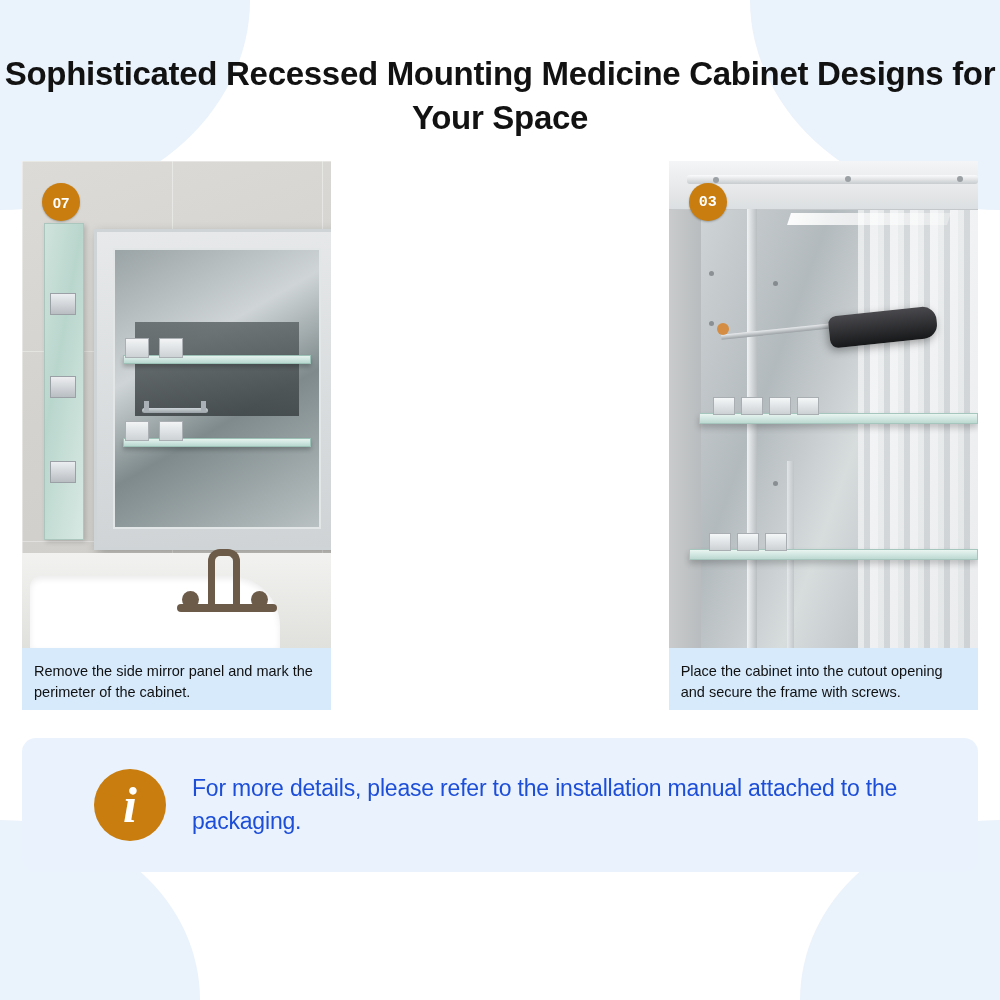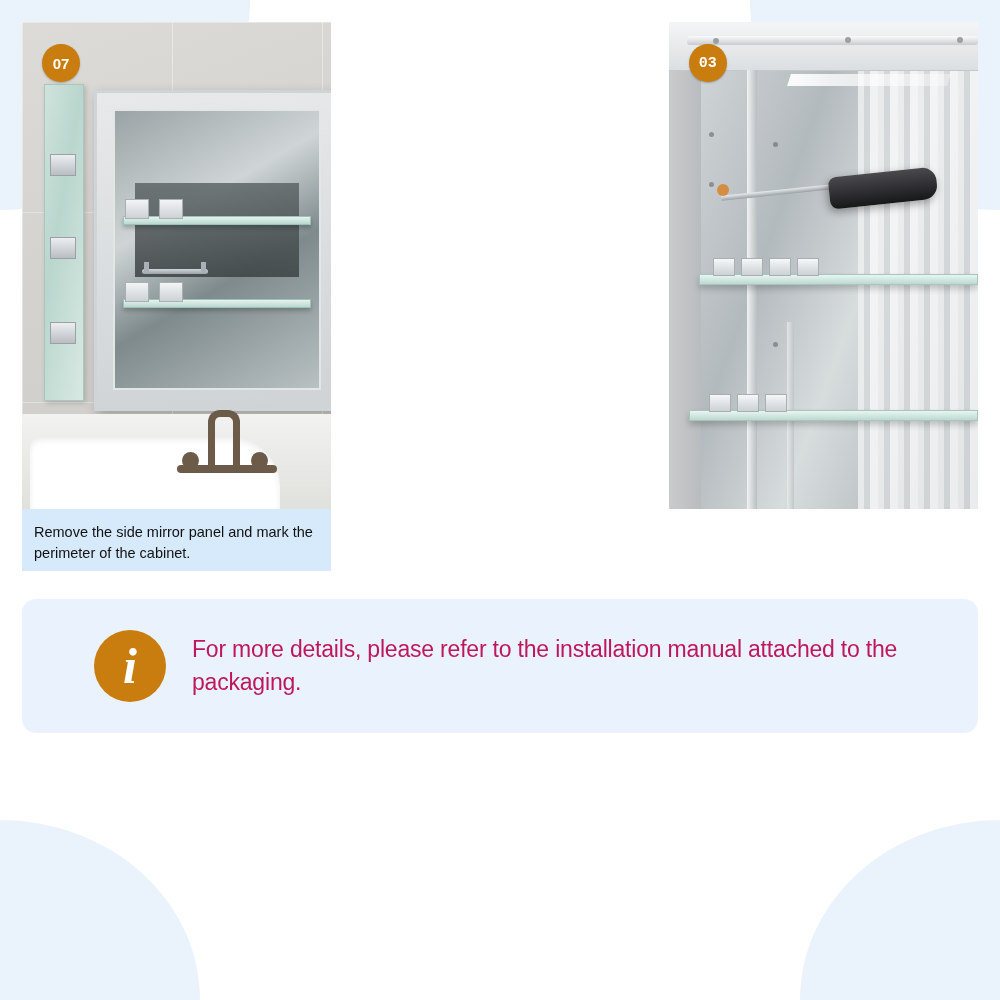--- a/index.html
+++ b/index.html
@@ -417,34 +417,35 @@
     justify-content: center;
     font-family: "Liberation Serif", serif;
     font-style: italic;
     font-weight: bold;
     font-size: 50px;
     margin-left: 38px;
   }
   .note-text {
     font-size: 23px;
     line-height: 1.42;
-    color: #be185d;
+    color: #1d4ed8;
     letter-spacing: -0.2px;
   }
 </style>
 </head>
 <body>
 
 <div class="page">
 
   <div class="corner-tl"></div>
   <div class="corner-tr"></div>
   <div class="corner-bl"></div>
   <div class="corner-br"></div>
 
+  <div class="headline">Sophisticated Recessed Mounting Medicine Cabinet Designs for Your Space</div>
 
   <div class="cards">
 
     <div class="card">
       <div class="photo p1">
         <div class="tilegrid"></div>
 
         <div class="sidepanel"></div>
         <div class="clip c1"></div>
         <div class="clip c2"></div>
@@ -508,20 +509,21 @@
         <div class="sbracket" style="left:40px; top:372px;"></div>
         <div class="sbracket" style="left:68px; top:372px;"></div>
         <div class="sbracket" style="left:96px; top:372px;"></div>
 
         <div class="shaft"></div>
         <div class="screwtip"></div>
         <div class="driver"></div>
 
         <div class="badge">03</div>
       </div>
+      <div class="caption">Place the cabinet into the cutout opening and secure the frame with screws.</div>
     </div>
 
   </div>
 
   <div class="note">
     <div class="info-icon">i</div>
     <div class="note-text">For more details, please refer to the installation manual attached to the packaging.</div>
   </div>
 
 </div>

